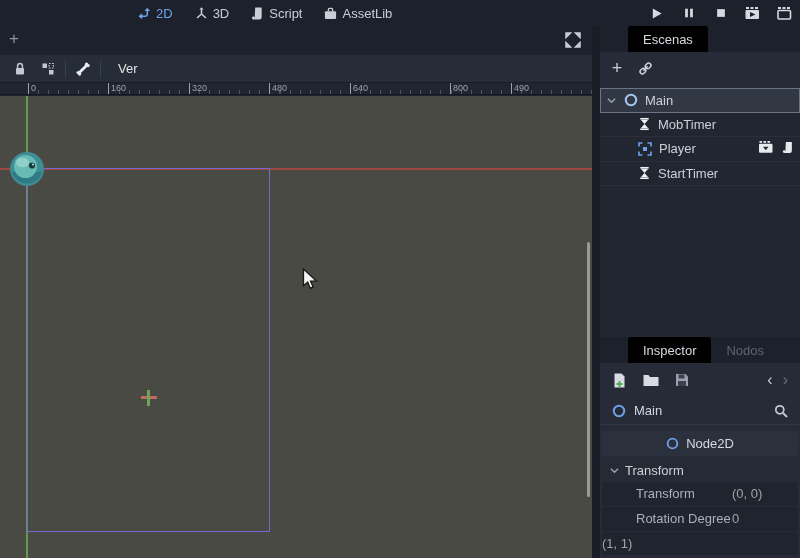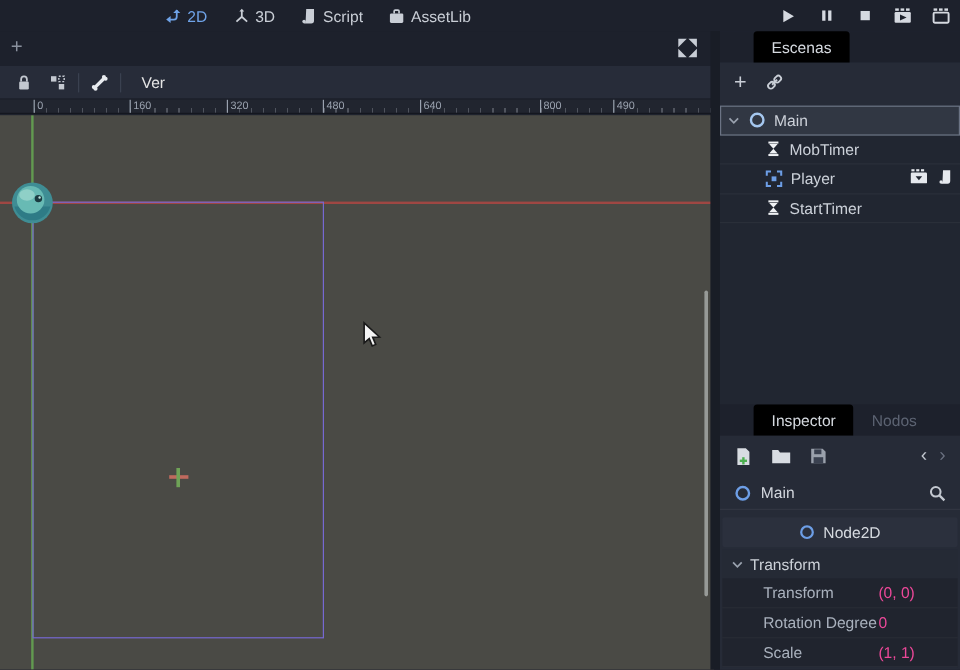--- a/index.html
+++ b/index.html
@@ -90,21 +90,21 @@
   .insp-node-row .search { margin-left:auto; display:flex; cursor:pointer; color:#c4c9d1; }
 
   .class-header { position:absolute; left:2px; top:405px; width:196px; height:25px; background:#2b303d; border-radius:2px;
                   display:flex; align-items:center; justify-content:center; gap:7px; color:#d6dae0; }
   .section-header { position:absolute; left:2px; top:432px; width:196px; height:24px; background:#252a35;
                     display:flex; align-items:center; gap:6px; padding-left:8px; color:#ccd1d8; cursor:pointer; }
   .props { position:absolute; left:2px; top:456px; width:196px; }
   .prop-row { height:24.8px; display:flex; align-items:center; background:#20242e;
               border-bottom:1px solid rgba(255,255,255,.04); }
   .prop-label { padding-left:34px; color:#a9b1bd; width:130px; flex:none; }
-  .prop-value { color:#ec4899; cursor:pointer; }
+  .prop-value { color:#a3a3a3; cursor:pointer; }
 
   svg { overflow:visible; }
 </style>
 </head>
 <body>
 
 <div id="app">
 
   <div class="topbar">
     <div class="main-tabs">
@@ -422,19 +422,18 @@
     <div class="props">
       <div class="prop-row">
         <span class="prop-label">Transform</span>
         <span class="prop-value">(0, 0)</span>
       </div>
       <div class="prop-row">
         <span class="prop-label">Rotation Degree</span>
         <span class="prop-value">0</span>
       </div>
       <div class="prop-row">
-        <span class="prop-label">Scale</span>
         <span class="prop-value">(1, 1)</span>
       </div>
     </div>
 
   </div>
 </div>
 
 </body></html>

